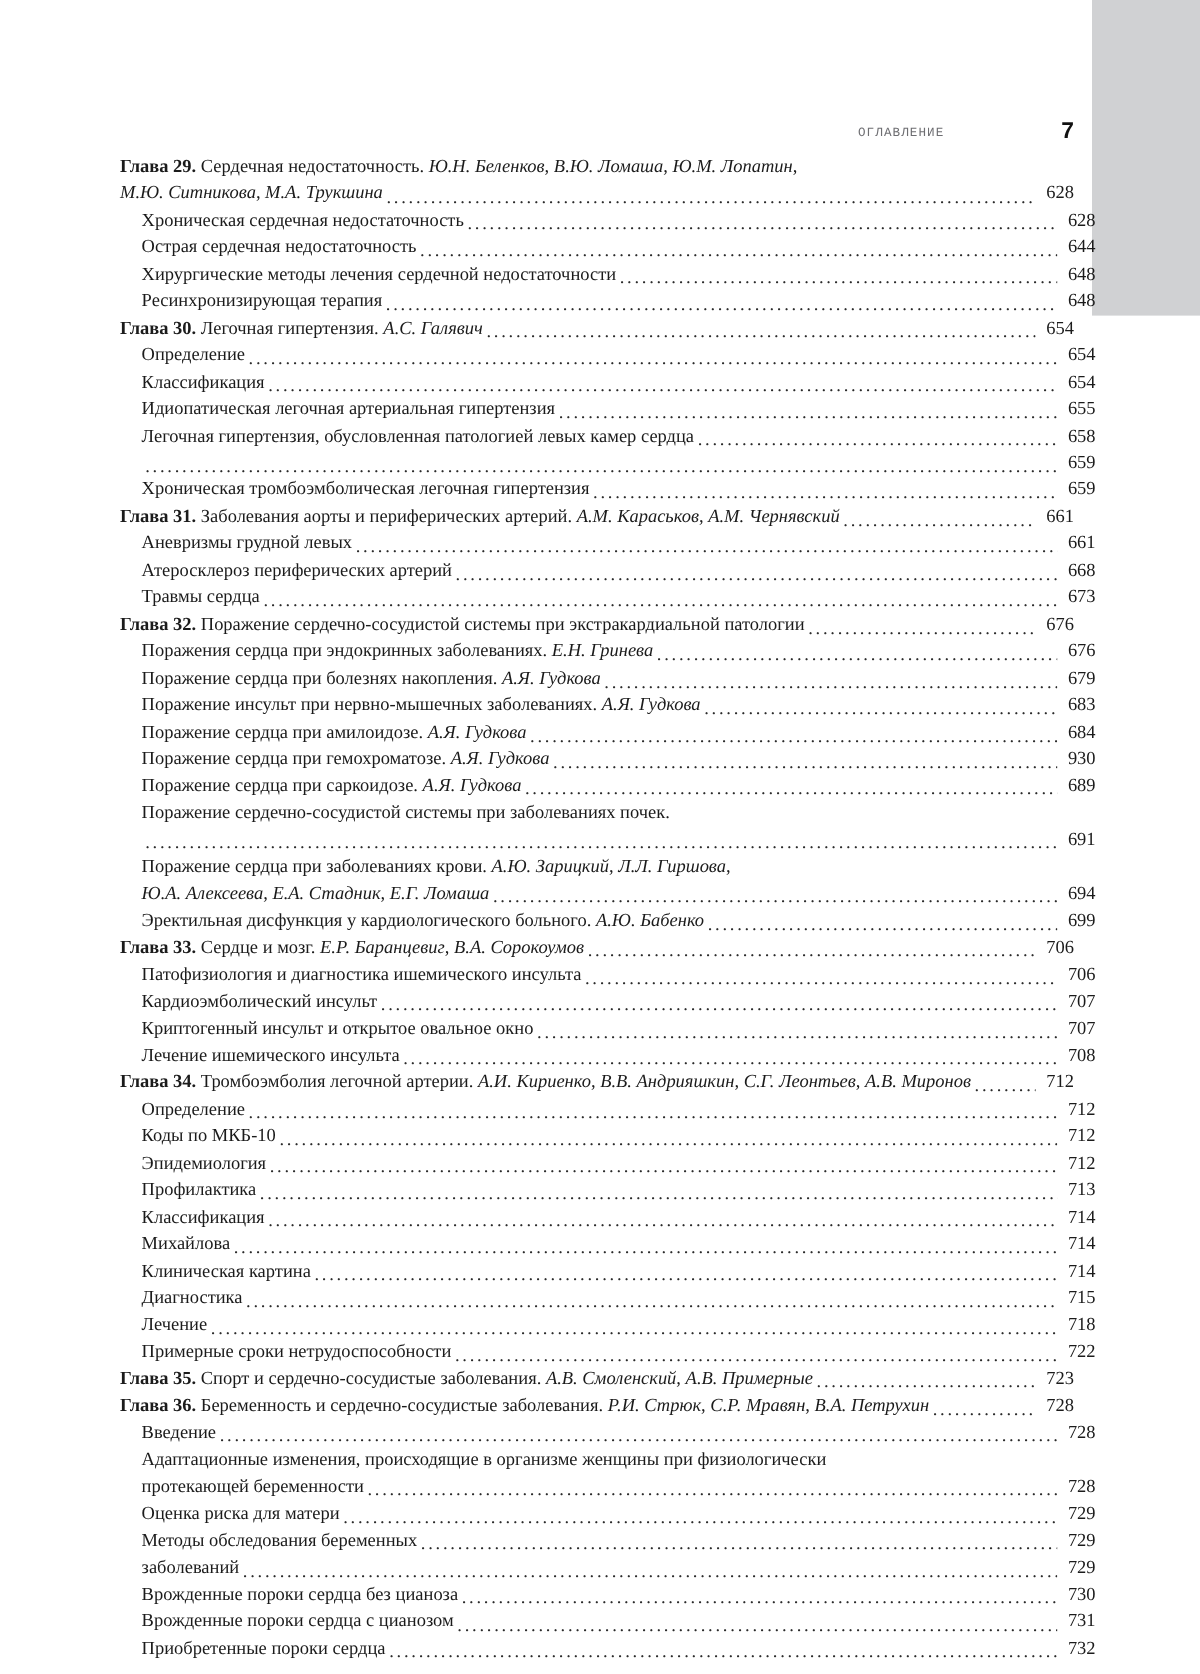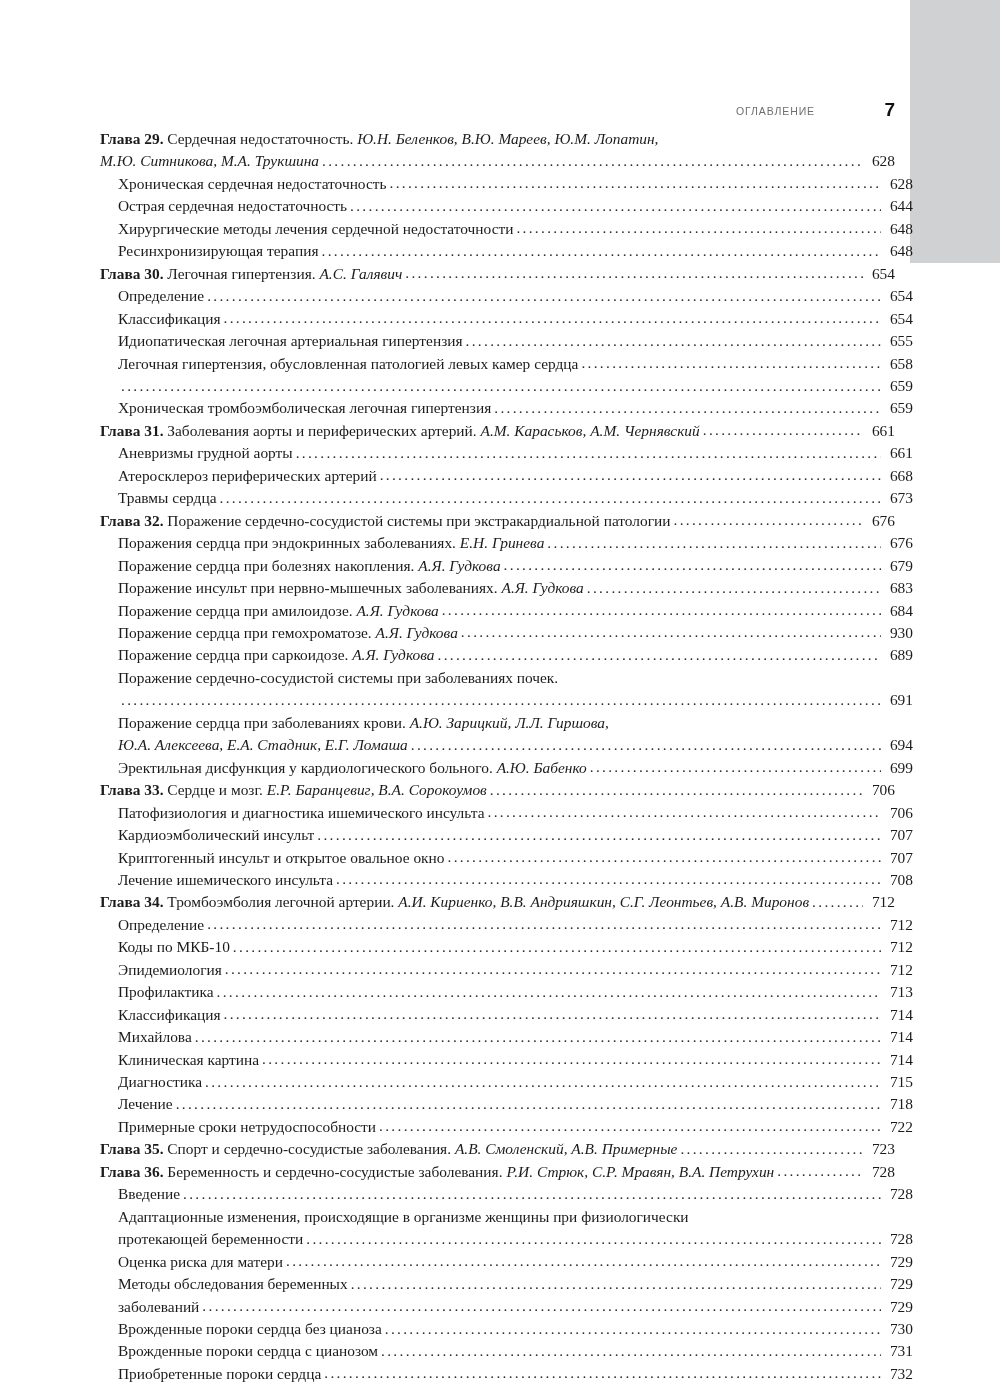--- a/index.html
+++ b/index.html
@@ -31,23 +31,23 @@
   
   #page-header {
     position: absolute;
     top: 103px;
     left: 100px;
     width: 795px;
     height: 22px;
   }
   #header-title {
     position: absolute;
-    right: 80px;
+    right: 108px;
     top: 2px;
-    font-family: Liberation Sans, sans-serif;
+    font-family: Liberation Mono, monospace;
     font-size: 10.5px;
     letter-spacing: 0.9px;
     color: #6e6e72;
     white-space: nowrap;
   }
   #header-folio {
     position: absolute;
     right: 0px;
     top: -4px;
     font-family: "Liberation Sans", "DejaVu Sans", sans-serif;
@@ -67,21 +67,21 @@
   .entry {
     position: relative;
     font-size: 15.4px;
     line-height: 22.45px;
     width: 100%;
   }
   .entry.sub { padding-left: 18px; }
 
   .lastline {
     display: flex;
-    align-items: center;
+    align-items: flex-end;
     width: 100%;
   }
   .lastline .txt { flex: 0 1 auto; white-space: pre; }
   .lastline .dots {
     flex: 1 1 auto;
     overflow: hidden;
     white-space: nowrap;
     margin: 0 2px 0 3px;
     letter-spacing: 2.3px;
     color: #2a2a2a;
@@ -106,21 +106,21 @@
 
 <div id="edge-marker"></div>
 
 <div id="page-header">
   <div id="header-title">ОГЛАВЛЕНИЕ</div>
   <div id="header-folio">7</div>
 </div>
 
 <div id="toc">
     <div class="entry chap">
-      <span class="wrapline"><span class="chap-label">Глава 29.</span><span> Сердечная недостаточность. </span><span class="auth">Ю.Н. Беленков, В.Ю. Мареев, Ю.М. Лопатин,</span></span>
+      <span class="wrapline"><span class="chap-label">Глава 29.</span><span> Сердечная недостаточность. </span><span class="auth">Ю.Н. Беленков, В.Ю. Ломаша, Ю.М. Лопатин,</span></span>
       <span class="lastline">
         <span class="txt"><span class="auth">М.Ю. Ситникова, М.А. Трукшина</span></span>
         <span class="dots">................................................................................................................................................................................................................................................................................................................................................................................................................</span>
         <span class="folio">628</span>
       </span>
     </div>
     <div class="entry sub">
       <span class="lastline">
         <span class="txt"><span>Хроническая сердечная недостаточность</span></span>
         <span class="dots">................................................................................................................................................................................................................................................................................................................................................................................................................</span>
@@ -198,21 +198,21 @@
     </div>
     <div class="entry chap">
       <span class="lastline">
         <span class="txt"><span class="chap-label">Глава 31.</span><span> Заболевания аорты и периферических артерий. </span><span class="auth">А.М. Караськов, А.М. Чернявский</span></span>
         <span class="dots">................................................................................................................................................................................................................................................................................................................................................................................................................</span>
         <span class="folio">661</span>
       </span>
     </div>
     <div class="entry sub">
       <span class="lastline">
-        <span class="txt"><span>Аневризмы грудной аорты</span></span>
+        <span class="txt"><span>Аневризмы грудной левых</span></span>
         <span class="dots">................................................................................................................................................................................................................................................................................................................................................................................................................</span>
         <span class="folio">661</span>
       </span>
     </div>
     <div class="entry sub">
       <span class="lastline">
         <span class="txt"><span>Атеросклероз периферических артерий</span></span>
         <span class="dots">................................................................................................................................................................................................................................................................................................................................................................................................................</span>
         <span class="folio">668</span>
       </span>

